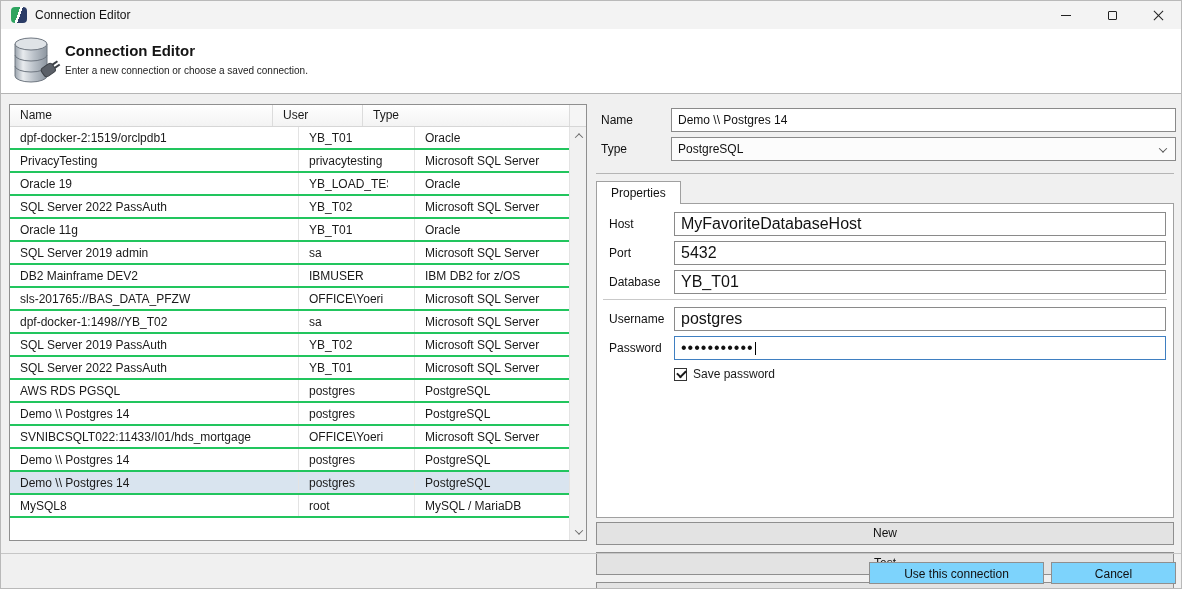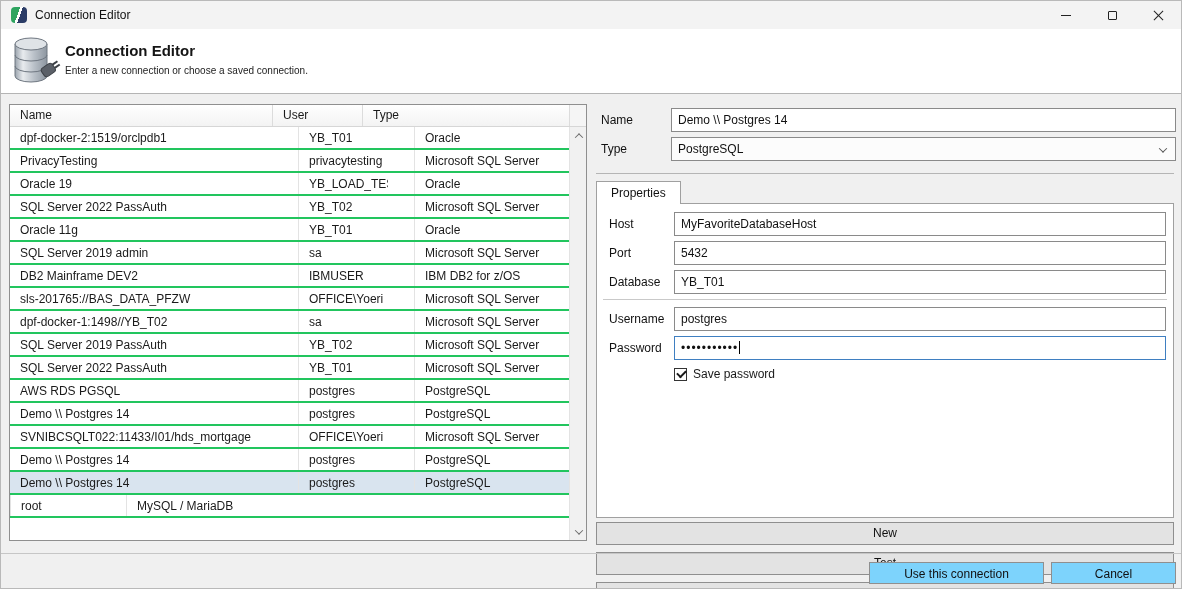--- a/index.html
+++ b/index.html
@@ -58,21 +58,21 @@
   .combo{position:absolute;left:670px;top:136px;width:505px;height:24px;border:1px solid #8a8a8a;background:#fcfcfc;
     line-height:22px;padding:0 6px;color:#111;}
   .combo .chev{position:absolute;right:9px;top:9px;border-color:#555;}
   .hsep-top{position:absolute;left:595px;right:7px;top:172px;border-top:1px solid #b5b5b5;}
   .tab{position:absolute;left:595px;top:180px;height:23px;padding:0 14px;line-height:22px;background:#fff;
     border:1px solid #a0a0a0;border-bottom:none;z-index:2;color:#111;}
   .prop-panel{position:absolute;left:595px;top:202px;right:7px;height:315px;background:#fff;border:1px solid #a0a0a0;}
   .prop-row{position:absolute;left:0;right:0;height:24px;}
   .prop-row .p-label{position:absolute;left:12px;width:62px;line-height:24px;color:#111;}
   .prop-row .p-input{position:absolute;left:77px;right:7px;height:24px;border:1px solid #8a8a8a;background:#fff;
-    font-family:"Liberation Sans",sans-serif;font-size:12px;color:#111;padding:0 6px;outline:none;}
+    font-family:"Liberation Sans",sans-serif;font-size:16px;color:#111;padding:0 6px;outline:none;}
   .row-host{top:8px;} .row-port{top:37px;} .row-database{top:66px;}
   .row-username{top:103px;} .row-password{top:132px;}
   .panel-sep{position:absolute;left:6px;right:6px;top:95px;border-top:1px solid #c9c9c9;}
   .fake-input{line-height:22px;letter-spacing:1px;font-size:11px;}
   .fake-input.focused{border:1px solid #3f7fc1;}
   .caret{display:inline-block;width:1px;height:13px;background:#000;vertical-align:-2px;margin-left:1px;}
   .chk-row{position:absolute;left:77px;top:162px;height:16px;display:flex;align-items:center;gap:6px;}
   .chk-box{width:13px;height:13px;border:1px solid #333;background:#fff;position:relative;}
   .chk-box.checked::after{content:"";position:absolute;left:2px;top:1px;width:7px;height:4px;
     border-left:2px solid #1a1a1a;border-bottom:2px solid #1a1a1a;transform:rotate(-45deg);}
@@ -213,20 +213,21 @@
       <div class="td td-name">Demo \\ Postgres 14</div>
       <div class="td td-user">postgres</div>
       <div class="td td-type">PostgreSQL</div>
     </div>
         <div class="t-row selected">
       <div class="td td-name">Demo \\ Postgres 14</div>
       <div class="td td-user">postgres</div>
       <div class="td td-type">PostgreSQL</div>
     </div>
         <div class="t-row">
+      <div class="td td-name">MySQL8</div>
       <div class="td td-user">root</div>
       <div class="td td-type">MySQL / MariaDB</div>
     </div>
       </div>
     <div class="v-scrollbar">
       <div class="sb-arrow up">
           <span class="chev up"></span>
         </div>
       <div class="sb-arrow down">
           <span class="chev down"></span>

